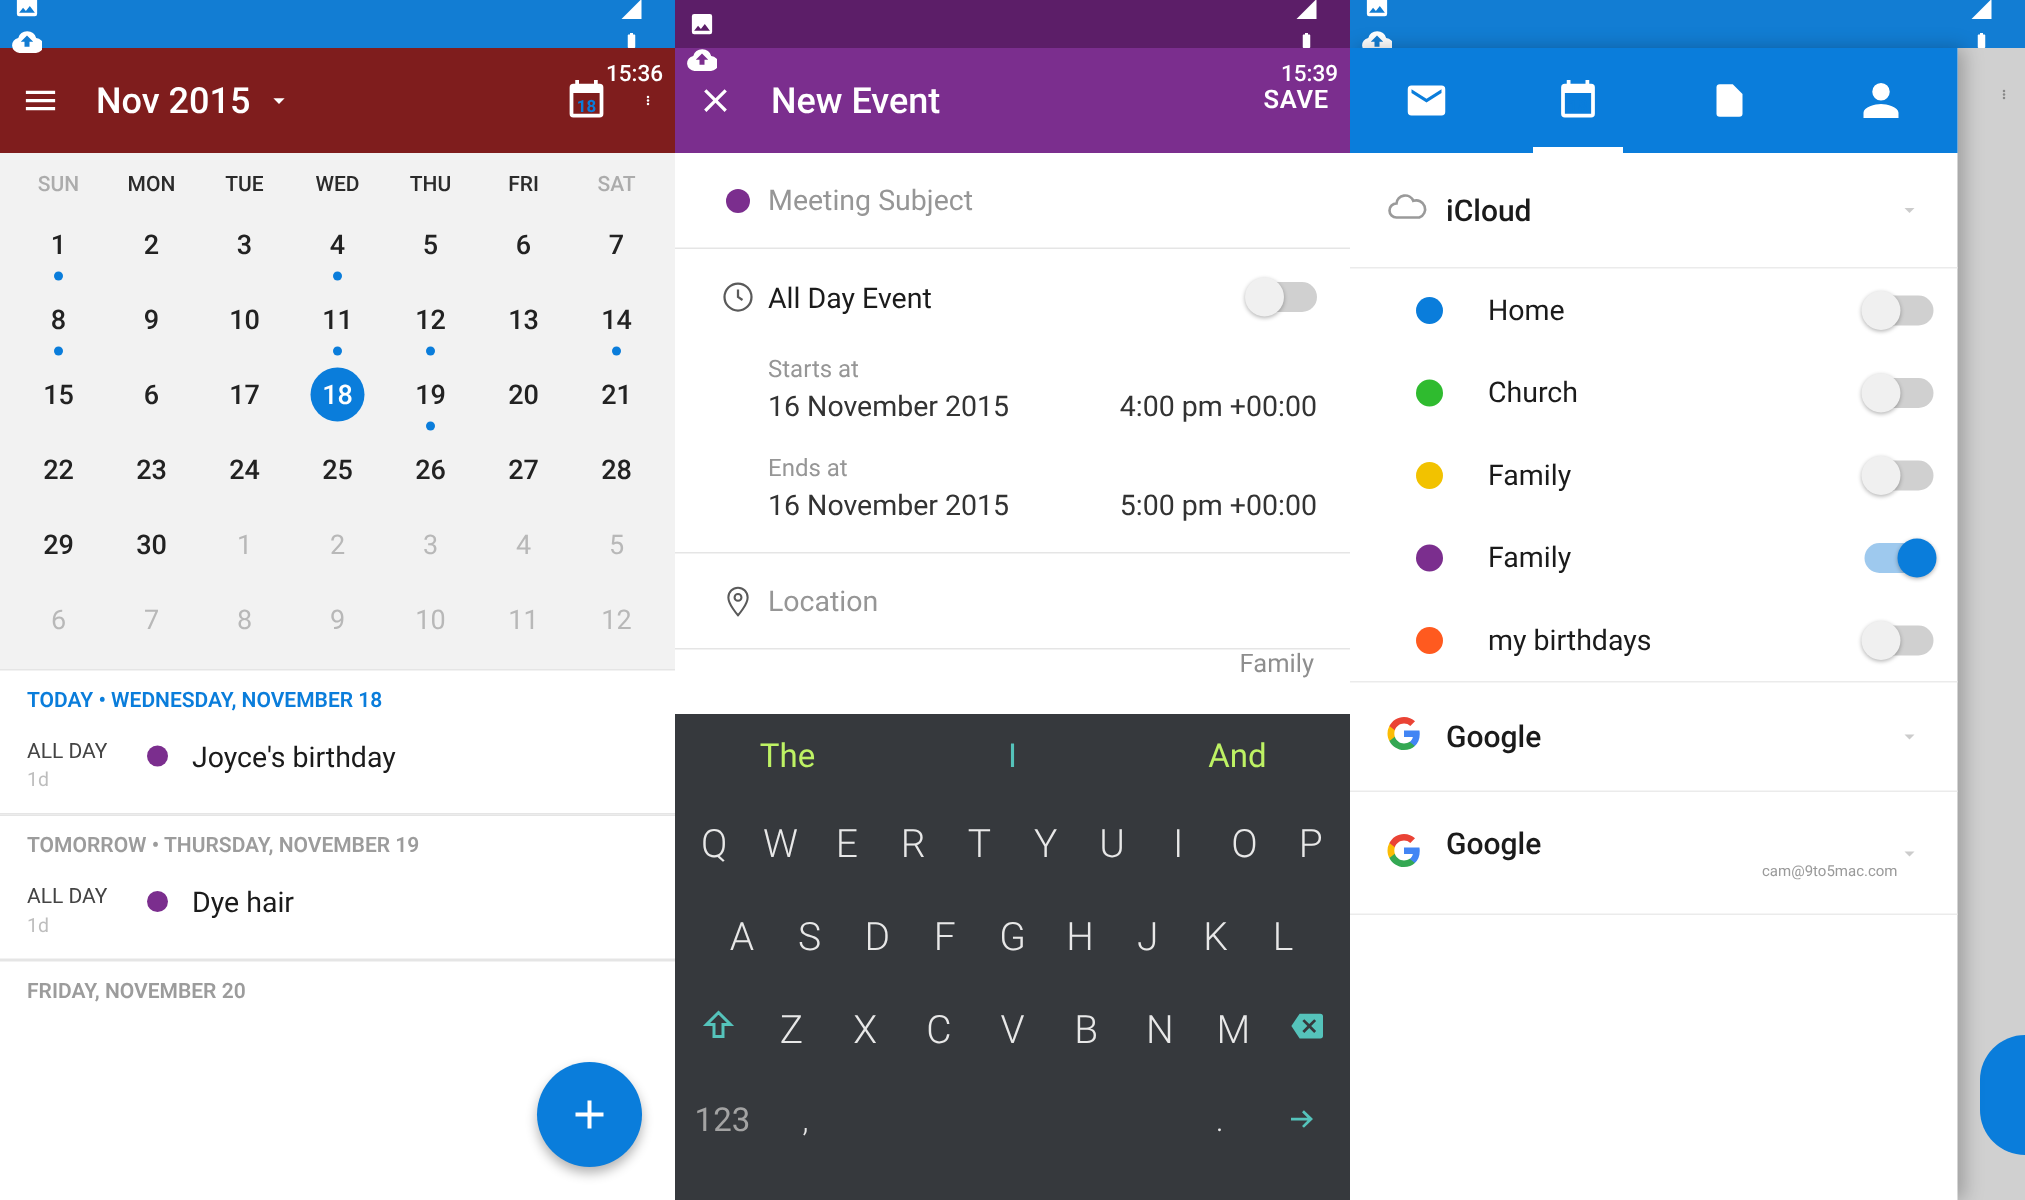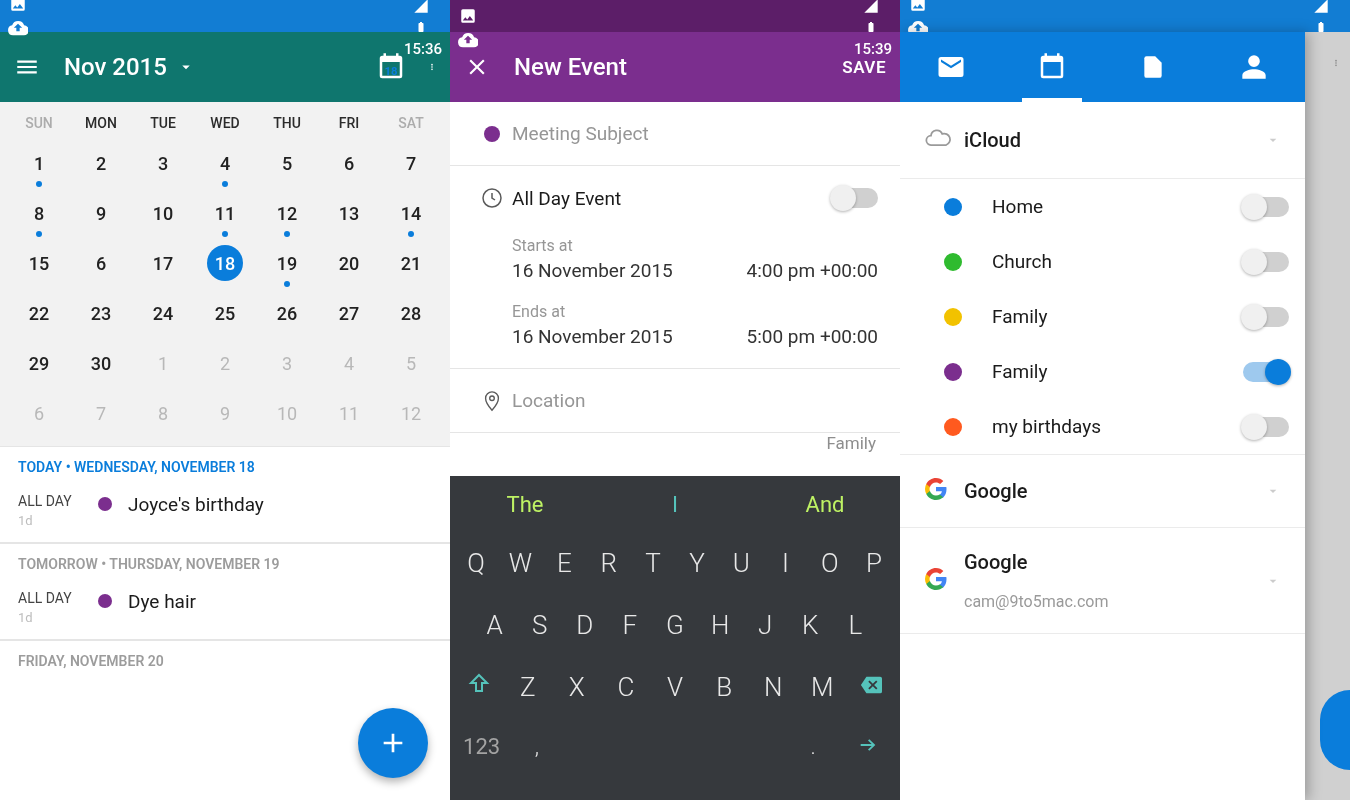--- a/index.html
+++ b/index.html
@@ -10,21 +10,21 @@
   .screen3 { width: 450px; position: relative; }
 
   
   .statusbar { height: 32px; background: #127dd3; display: flex; align-items: center; justify-content: space-between; padding: 0 8px; color: #fff; font-size: 15px; }
   .statusbar.purple { background: #5c1e68; }
   .statusbar .left-icons, .statusbar .right-icons { display: flex; align-items: center; gap: 4px; flex-direction: column; }
   .statusbar svg { fill: #fff; }
   .statusbar .time { font-weight: 500; margin-left: 4px;}
 
   
-  .toolbar { height: 70px; background: #0f766e; display: flex; align-items: center; color: #fff; padding: 0 14px; }
+  .toolbar { height: 70px; background: #7f1d1d; display: flex; align-items: center; color: #fff; padding: 0 14px; }
   .toolbar.purple { background: #7b2e8e; }
   .toolbar .title { font-size: 24px; font-weight: 500; margin-left: 24px; }
   .toolbar .save { margin-left: auto; font-size: 17px; font-weight: 600; letter-spacing: 0.5px; }
   .toolbar .spacer { flex: 1; }
   .toolbar svg { fill: #fff; }
   .toolbar .month { display: flex; align-items: center; gap: 10px;}
   .toolbar .icon-right { margin-left: 22px; }
 
   
   .cal-grid { background: #f2f2f2; padding: 6px 8px 8px 8px; }
@@ -81,21 +81,21 @@
   .tabbar { height: 70px; background: #0a7ddb; display: flex; }
   .tab { flex: 1; display: flex; align-items: center; justify-content: center; position: relative; }
   .tab.active::after { content: ''; position: absolute; bottom: 0; left: 20%; right: 20%; height: 4px; background: #fff; }
   .tabbar svg { fill: #fff; }
   .screen3-bg { background: #d0d0d0; position: absolute; top: 32px; bottom: 0; left: 0; right: 0; }
   .sheet { position: absolute; top: 32px; bottom: 0; left: 0; right: 45px; background: #fff; box-shadow: 4px 0 12px rgba(0,0,0,0.25);}
   .s3-overflow { position: absolute; top: 50px; right: 10px; }
   .acct-header { display: flex; align-items: center; padding: 22px 24px; border-bottom: 1px solid #ebebeb;}
   .acct-header .icon { width: 40px; }
   .acct-header .name { font-size: 20px; font-weight: 500; color: #1b1b1b; flex: 1;}
-  .acct-header .email { font-size: 16px; color: #9a9a9a; margin-top: 18px; display: block;}
+  .acct-header .email { font-size: 10px; color: #9a9a9a; margin-top: 2px; display: block; text-align: right;}
   .cal-list-item { display: flex; align-items: center; padding: 16px 16px 16px 0; }
   .cal-list-item .dot { width: 18px; height: 18px; border-radius: 50%; margin-left: 44px; margin-right: 30px; }
   .cal-list-item .lbl { flex: 1; font-size: 19px; color: #1b1b1b;}
   .float-blue-edge { position:absolute; right:0; bottom:30px; width:30px; height:80px; background:#0a7ddb; border-top-left-radius:40px; border-bottom-left-radius:40px;}
 </style>
 </head>
 <body>
 
 <div class="screen screen1">
   <div class="statusbar">

